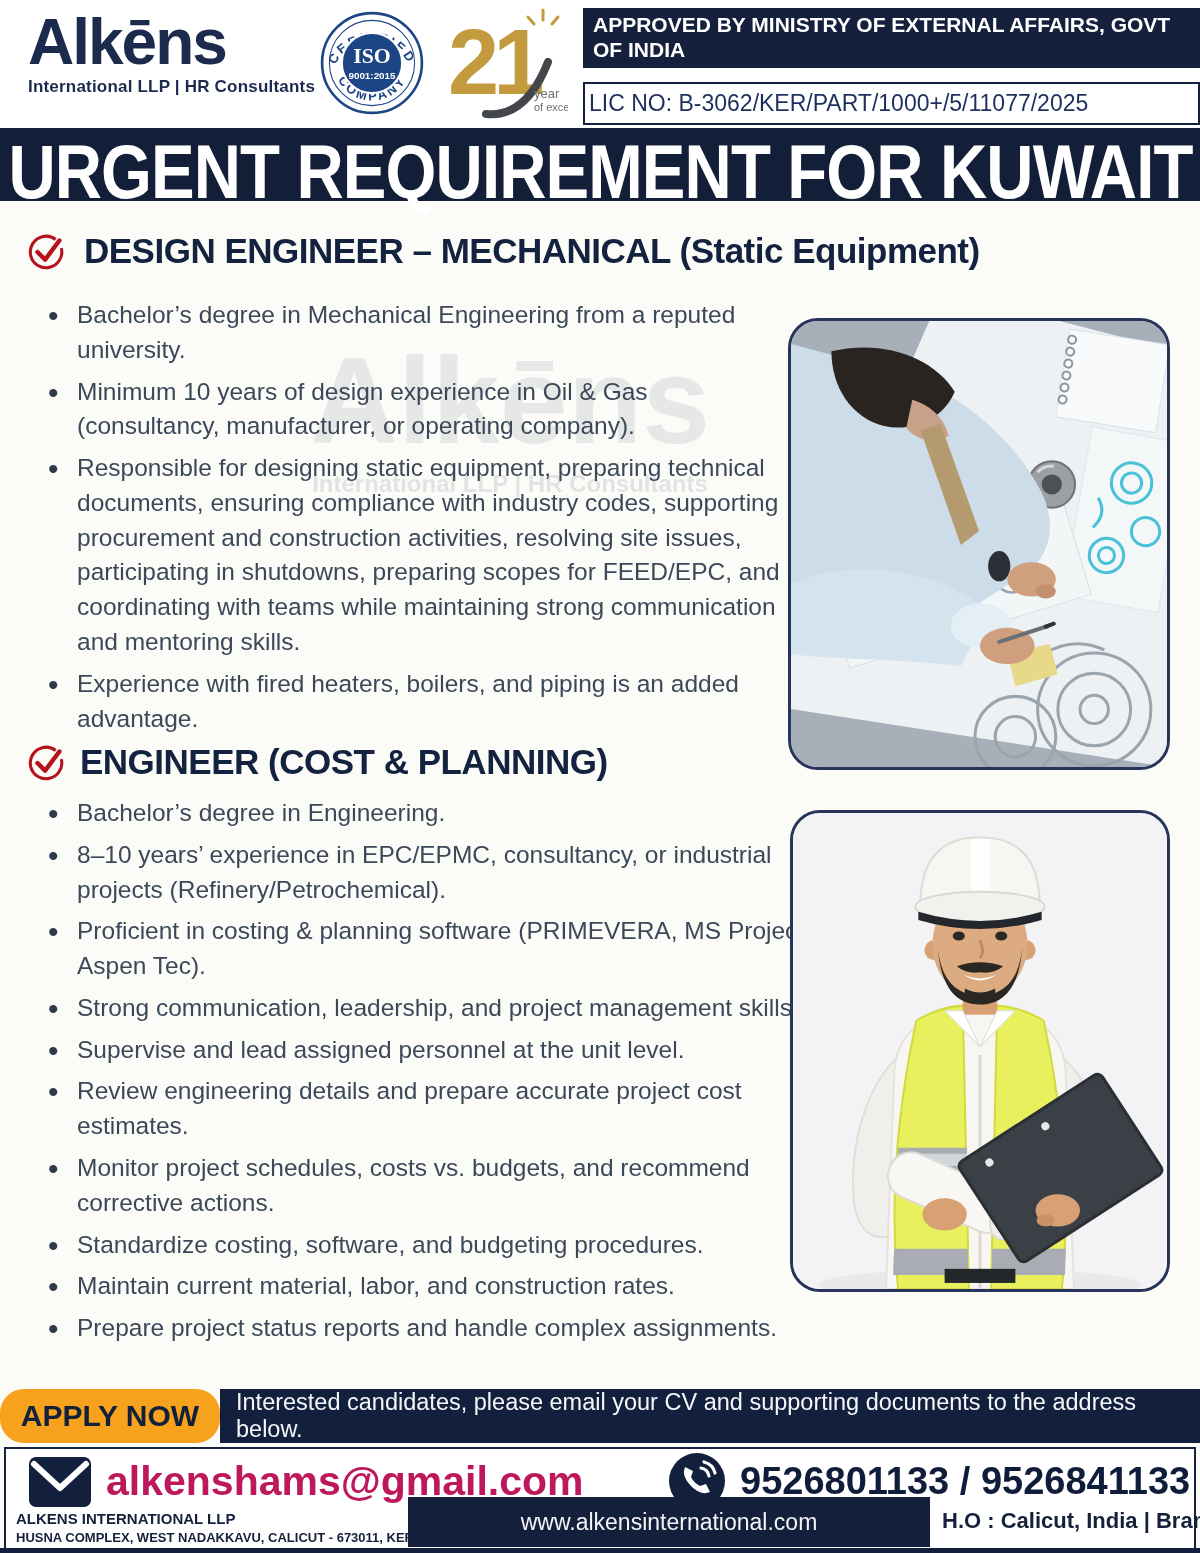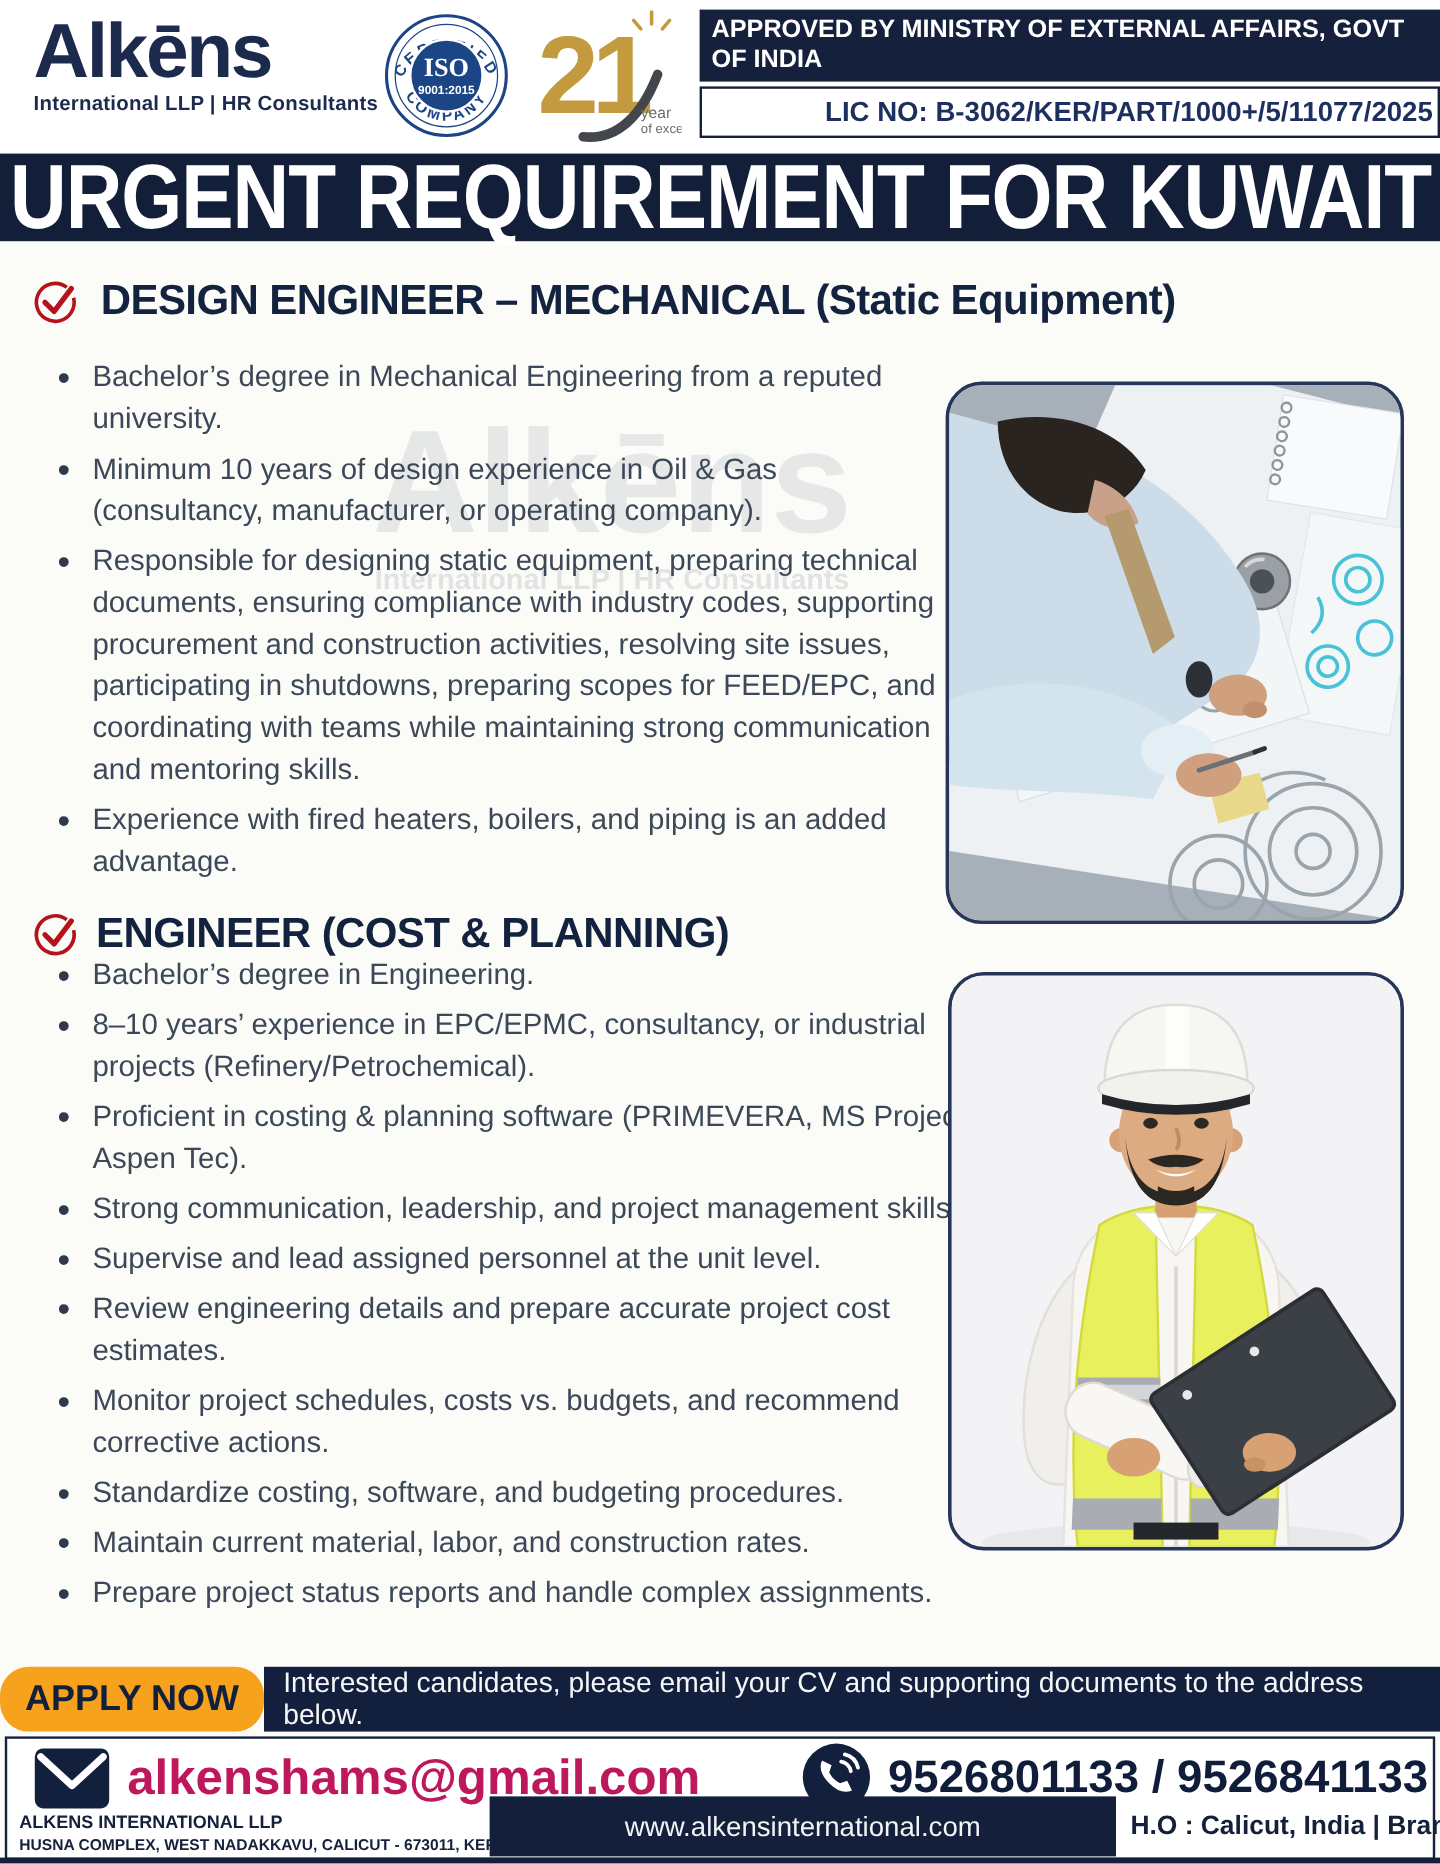--- a/index.html
+++ b/index.html
@@ -8,43 +8,43 @@
   
   .hdr{position:absolute;top:0;left:0;width:100%;height:127px;background:#ffffff;}
   .brand{position:absolute;left:28px;top:10px;}
   .brand-name{font-size:64px;font-weight:bold;color:#1c2b4d;letter-spacing:-2px;line-height:1;}
   .brand-tag{font-size:17px;font-weight:bold;color:#1c2b4d;margin-top:3px;letter-spacing:0.2px;}
   .iso-badge{position:absolute;left:320px;top:11px;width:104px;height:104px;}
   .anniv{position:absolute;left:446px;top:6px;width:122px;height:114px;}
   .hdr-right{position:absolute;left:583px;top:8px;width:617px;}
   .approved-box{background:#14203c;color:#ffffff;font-weight:bold;font-size:21px;line-height:1.18;
                 text-align:left;padding:5px 10px;}
-  .lic-box{background:#ffffff;border:2px solid #14203c;color:#1c2f5e;font-weight:bold;
-           font-size:23px;text-align:right;padding:6px 4px;margin-top:4px;}
+  .lic-box{background:#ffffff;border:2px solid #14203c;color:#1c2f5e;font-weight:normal;
+           font-size:23px;text-align:left;padding:6px 4px;margin-top:14px;}
   
   .banner{position:absolute;top:128px;left:0;width:100%;height:73px;background:#131e38;
-          display:flex;align-items:center;justify-content:center;}
+          display:flex;align-items:flex-start;justify-content:center;}
   .banner-text{color:#ffffff;font-weight:bold;font-size:76px;white-space:nowrap;
                display:inline-block;transform:scaleX(0.86);letter-spacing:-1px;}
   
   .watermark{position:absolute;left:290px;top:340px;width:440px;text-align:center;z-index:1;
              pointer-events:none;}
   .wm-name{font-size:122px;font-weight:bold;color:#7e8795;opacity:0.16;line-height:1;}
   .wm-tag{font-size:24px;font-weight:bold;color:#7e8795;opacity:0.2;margin-top:8px;}
   
   .sec-head{position:absolute;left:26px;display:flex;align-items:center;gap:16px;z-index:2;}
   .sec-title{font-size:35px;font-weight:bold;color:#13223e;letter-spacing:-0.5px;white-space:nowrap;}
   .check-icon{width:42px;height:42px;flex:0 0 auto;}
   .bullets{position:absolute;left:44px;margin:0;padding:0;list-style:none;z-index:2;}
   .bullets li{position:relative;padding-left:33px;font-size:24.5px;color:#3c4858;
               line-height:1.42;margin-bottom:7px;}
   .bullets li::before{content:"\2022";position:absolute;left:4px;top:-3px;
                       font-size:30px;color:#2e3949;}
   .sec1-head{top:230px;} .sec1-list{top:298px;width:742px;}
-  .sec2-head{top:757px;gap:12px;} .sec2-list{top:796px;width:772px;}
+  .sec2-head{top:741px;gap:12px;} .sec2-list{top:796px;width:772px;}
   
   .photo{position:absolute;border:3px solid #27355a;border-radius:30px;overflow:hidden;
          background:#dfe3e7;z-index:2;}
   .photo svg{display:block;width:100%;height:100%;}
   .photo1{left:788px;top:318px;width:376px;height:446px;}
   .photo2{left:790px;top:810px;width:374px;height:476px;}
   
   .apply-bar{position:absolute;top:1389px;left:0;width:100%;height:54px;display:flex;z-index:3;}
   .apply-btn{width:220px;background:#f6a21c;color:#12203c;font-weight:bold;font-size:30px;
              display:flex;align-items:center;justify-content:center;flex:0 0 auto;cursor:pointer;border-radius:24px;}

